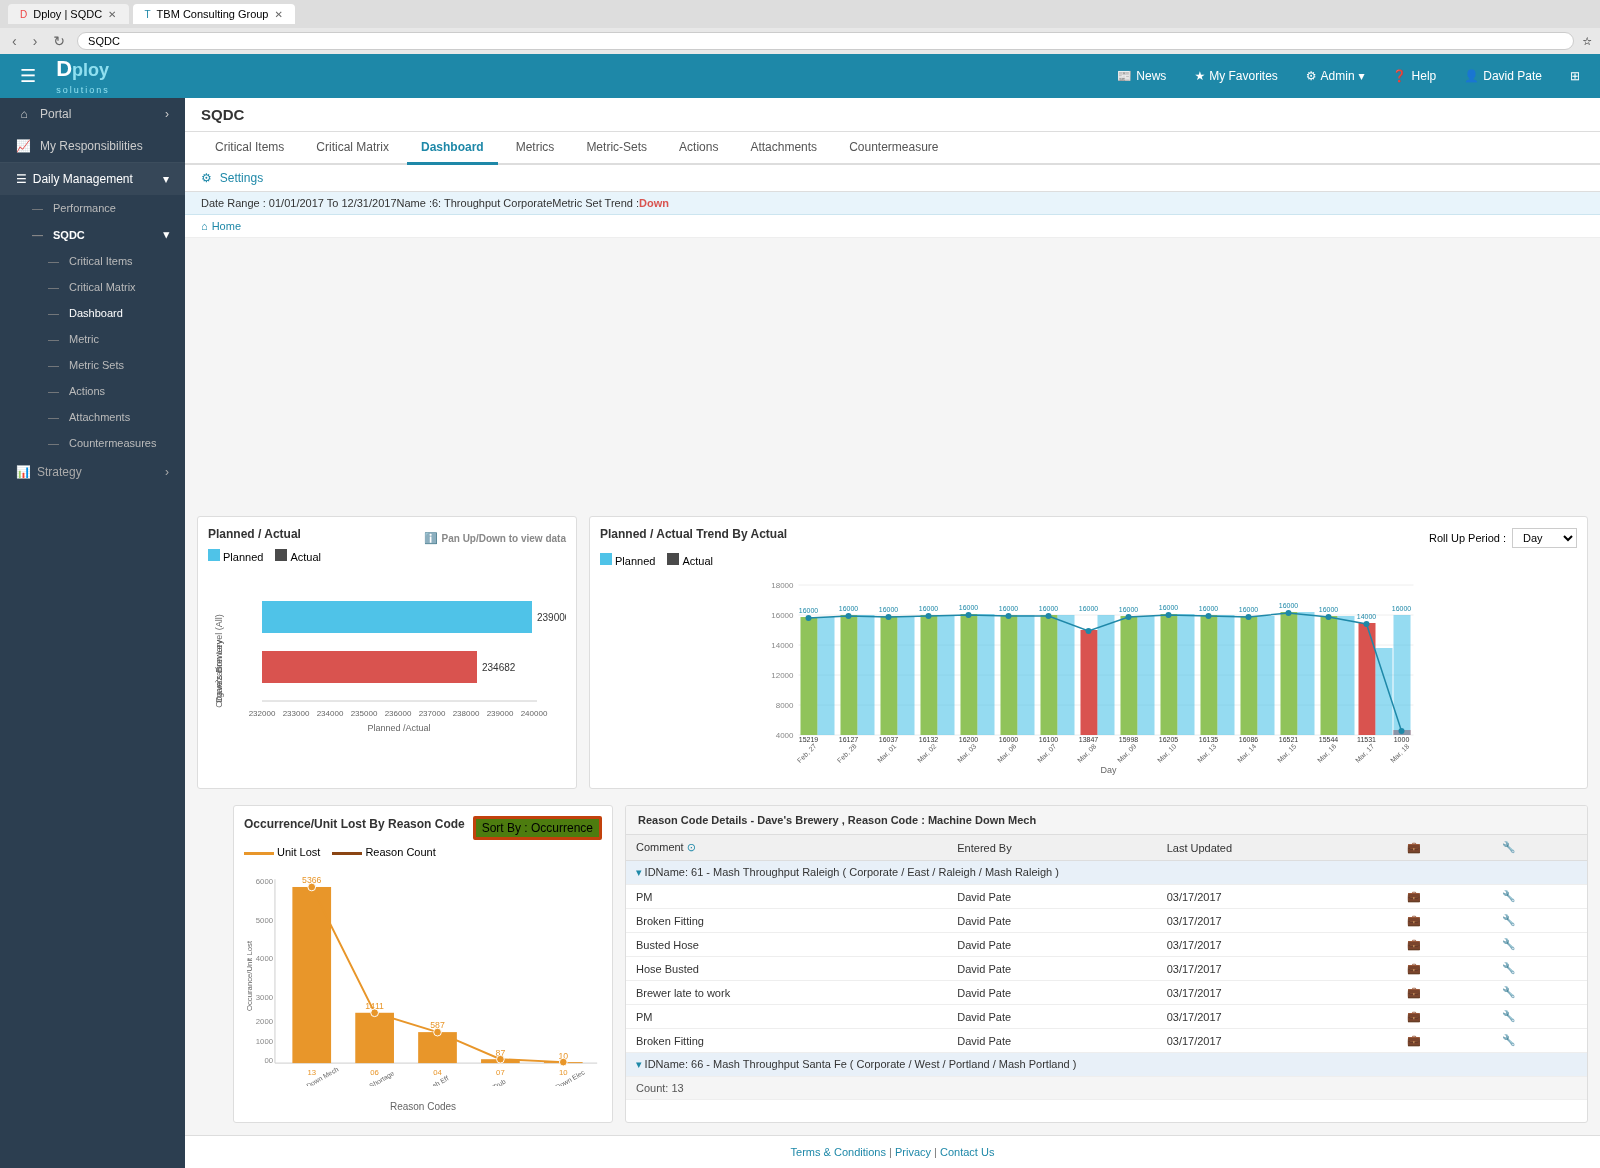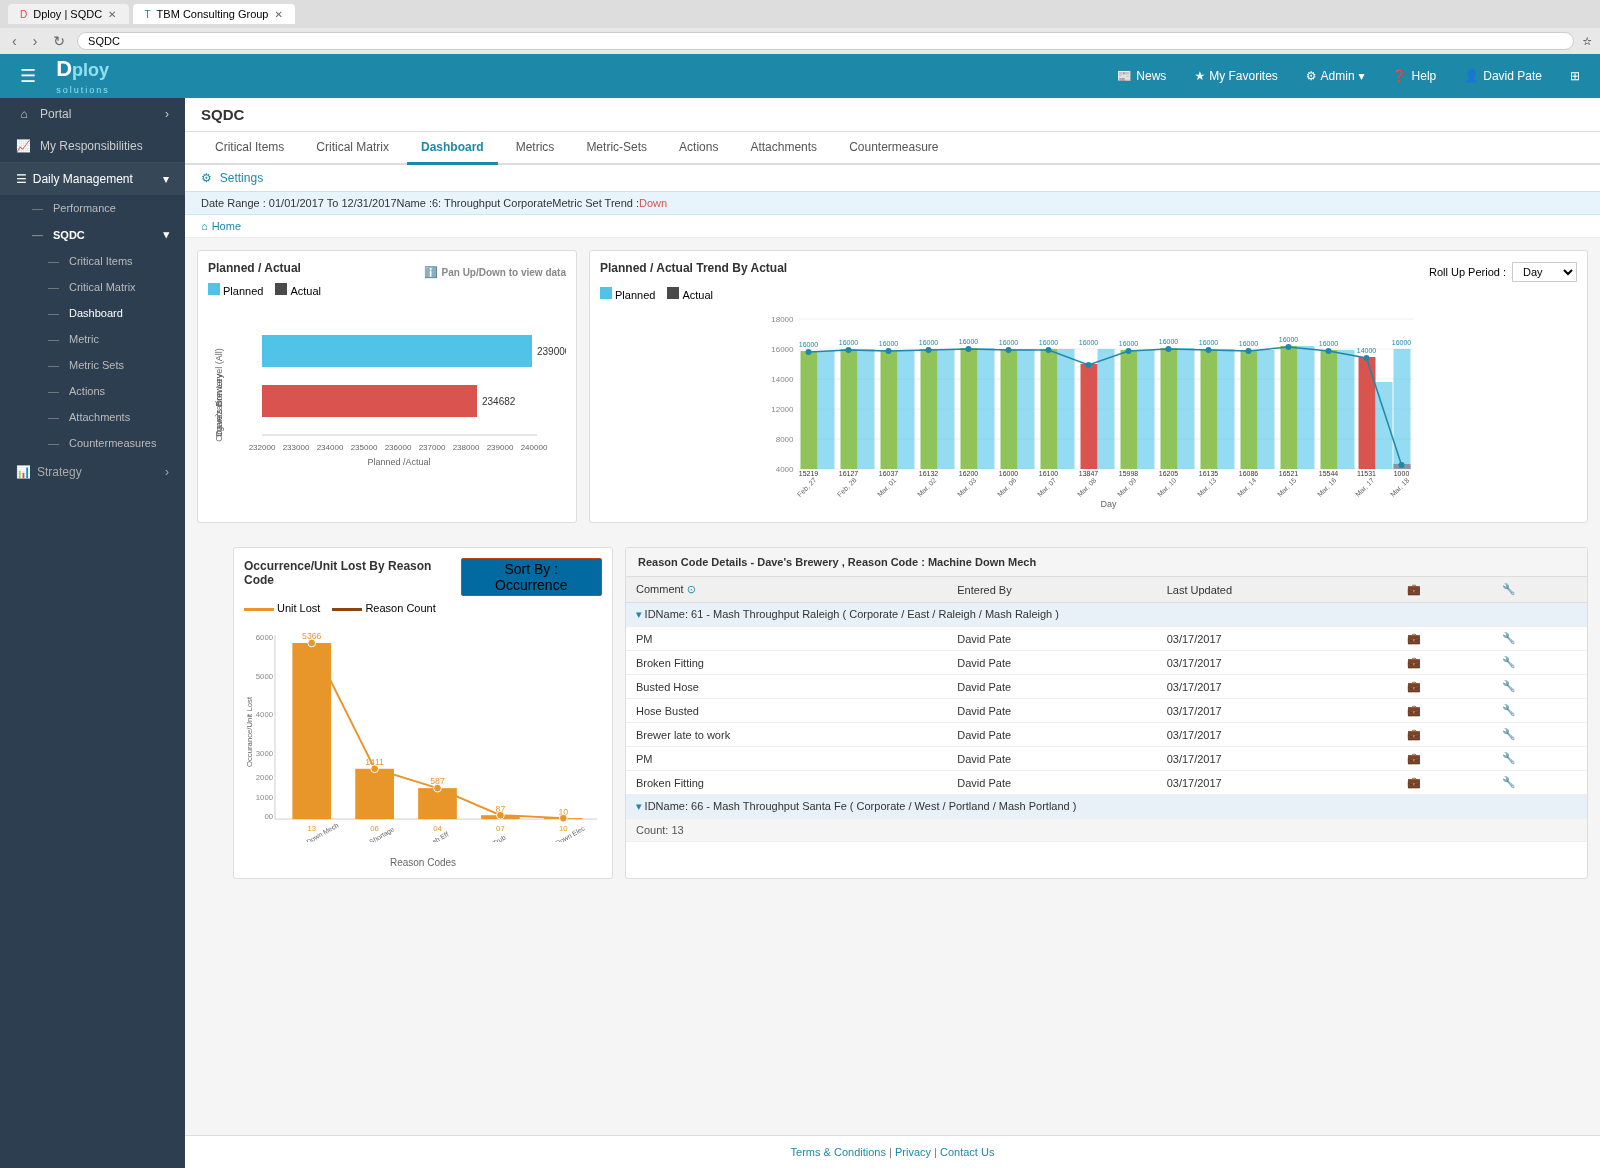--- a/index.html
+++ b/index.html
@@ -46,39 +46,39 @@
     .tab.active { color: #1e88a8; border-bottom-color: #1e88a8; font-weight: bold; }
 
     
     .settings-bar { background: white; padding: 6px 16px; border-bottom: 1px solid #ddd; display: flex; align-items: center; gap: 8px; font-size: 12px; color: #1e88a8; cursor: pointer; }
     .date-range-bar { background: #e8f4fb; padding: 5px 16px; border-bottom: 1px solid #cce5f0; font-size: 11px; color: #333; display: flex; align-items: center; }
 
     
     .breadcrumb-bar { padding: 5px 16px; background: white; border-bottom: 1px solid #eee; font-size: 11px; color: #1e88a8; cursor: pointer; display: flex; align-items: center; gap: 4px; }
 
     
-    .dashboard-content { padding: 12px; display: flex; flex-direction: column; gap: 24px; flex: 1; }
+    .dashboard-content { padding: 12px; display: flex; flex-direction: column; gap: 16px; flex: 1; justify-content: flex-end; }
     .charts-row { display: flex; gap: 12px; }
     .chart-box { background: white; border: 1px solid #ddd; border-radius: 3px; padding: 10px; flex: 1; }
     .chart-title { font-size: 12px; font-weight: bold; color: #333; margin-bottom: 8px; }
     .chart-legend { display: flex; gap: 12px; font-size: 11px; align-items: center; margin-bottom: 8px; }
     .legend-dot { width: 12px; height: 12px; display: inline-block; margin-right: 3px; }
     .roll-up-select { border: 1px solid #ccc; padding: 2px 6px; font-size: 11px; background: white; }
 
     
     .bottom-row { display: flex; gap: 12px; padding-left: 36px; }
     .pareto-box { background: white; border: 1px solid #ddd; border-radius: 3px; padding: 10px; flex: 0 0 380px; }
     .reason-box { background: white; border: 1px solid #ddd; border-radius: 3px; padding: 0; flex: 1; overflow: hidden; }
     .reason-header { background: #f5f5f5; border-bottom: 1px solid #ddd; padding: 8px 12px; font-size: 11px; font-weight: bold; color: #333; }
     .reason-table { width: 100%; border-collapse: collapse; font-size: 11px; }
     .reason-table th { background: #f0f0f0; padding: 6px 10px; text-align: left; border-bottom: 1px solid #ddd; font-weight: normal; color: #333; }
     .reason-table td { padding: 5px 10px; border-bottom: 1px solid #eee; color: #333; }
     .group-row td { background: #e8f0f8; font-weight: normal; font-size: 11px; }
     .count-row td { background: #f5f5f5; font-size: 11px; color: #555; }
-    .sort-btn { font-size: 14px; border: 1px solid #c2410c; background: #0369a1; padding: 2px 6px; cursor: pointer; border-radius: 2px; }
+    .sort-btn { font-size: 12px; border: 3px solid #c2410c; background: #4d7c0f; padding: 2px 6px; cursor: pointer; border-radius: 2px; }
 
     
     .footer { background: white; border-top: 1px solid #ddd; padding: 10px; text-align: center; font-size: 11px; color: #777; }
     .footer a { color: #1e88a8; text-decoration: none; }
     .info-icon { color: #888; font-size: 11px; cursor: pointer; font-weight: bold; }
 
     .collapse-arrow { cursor: pointer; color: #1e88a8; }
   </style>
 </head>
 <body>
@@ -220,21 +220,21 @@
       <div class="settings-bar">
         <span style="color:#1e88a8;">⚙</span>
         <span>Settings</span>
       </div>
 
       <div class="date-range-bar">
         <span>Date Range : 01/01/2017 To 12/31/2017</span>
         <span>Name :</span>
         <span>6: Throughput Corporate</span>
         <span>Metric Set Trend :</span>
-        <span style="color:#d9534f;font-weight:normal;">Down</span>
+        <span style="color:#d9534f;font-weight:bold;">Down</span>
       </div>
 
       <div class="breadcrumb-bar">
         <span>⌂</span>
         <span>Home</span>
       </div>
 
       <div class="dashboard-content">
 
         <div class="charts-row">

